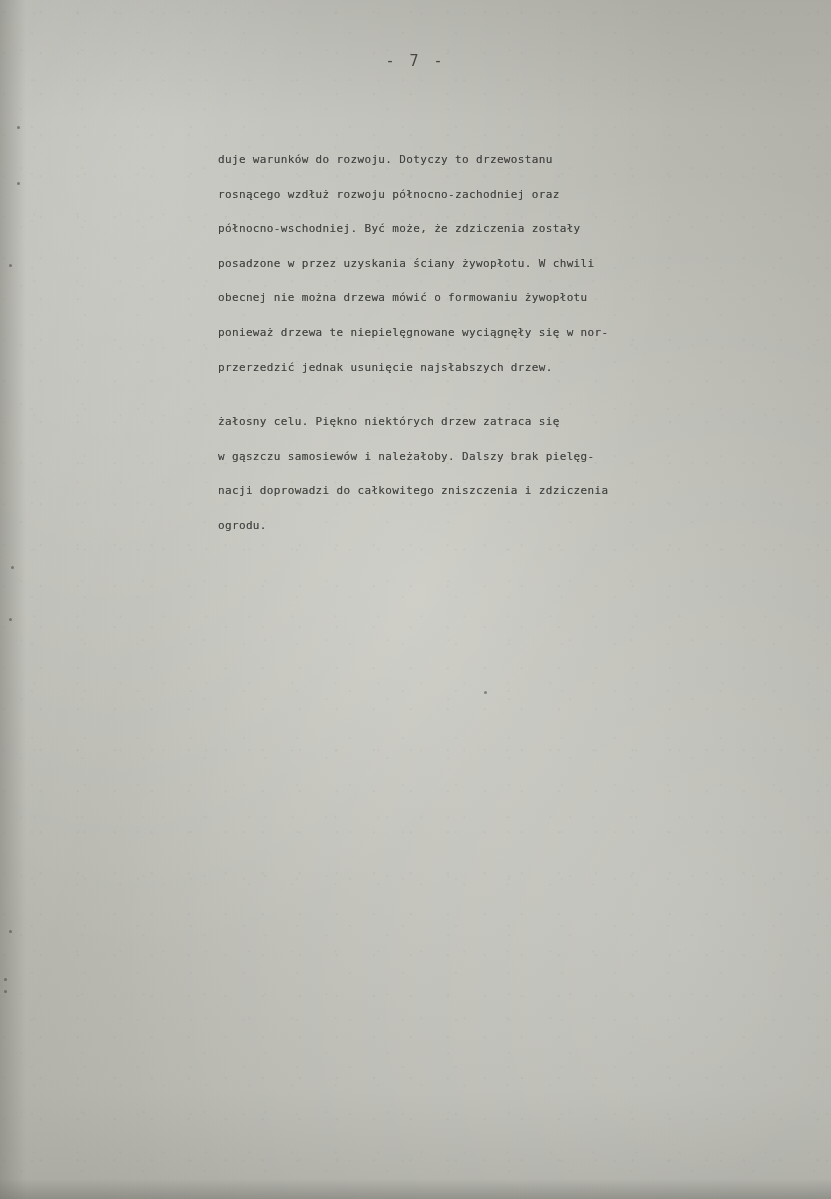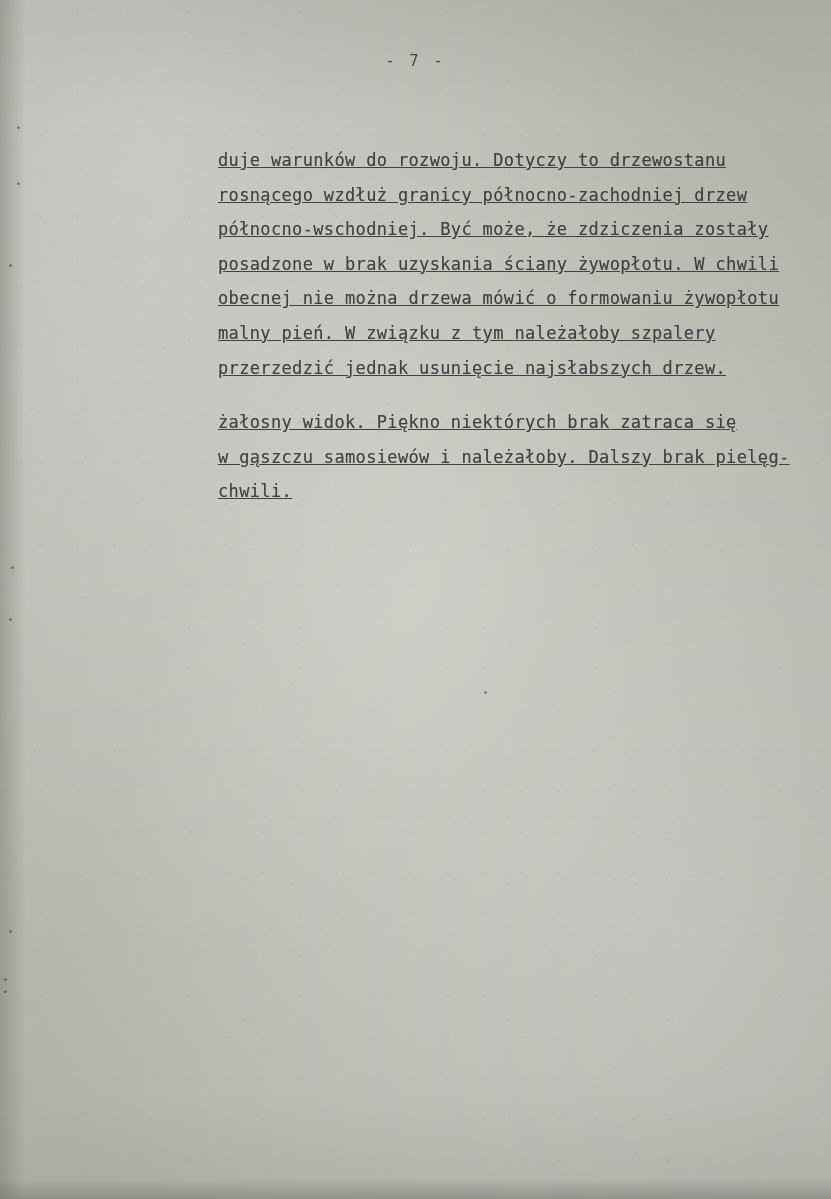--- a/index.html
+++ b/index.html
@@ -76,28 +76,27 @@
     top: 143px;
     width: 570px;
   }
   .para {
     margin: 0 0 0 0;
   }
   .para + .para {
     margin-top: 20px;
   }
   .line {
-    font-size: 17px;
+    font-size: 11px;
     line-height: 34.6px;
     letter-spacing: 0.35px;
     color: #303030;
     white-space: pre;
     opacity: 0.88;
     text-shadow: 0 0 0.6px rgba(60,60,58,0.55);
-    text-decoration: underline;
   }
   .line.indent {
     padding-left: 30px;
   }
 
   
   .speck {
     position: absolute;
     width: 3px;
     height: 3px;
@@ -115,32 +114,33 @@
   <div class="tex3"></div>
   <div class="edge-left"></div>
   <div class="edge-bottom"></div>
 
   <div class="page-number">- 7 -</div>
 
   <div class="body-text">
 
     <div class="para">
       <div class="line">duje warunków do rozwoju. Dotyczy to drzewostanu</div>
-      <div class="line">rosnącego wzdłuż granicy północno-zachodniej drzew</div>
+      <div class="line">rosnącego wzdłuż rozwoju północno-zachodniej oraz</div>
       <div class="line">północno-wschodniej. Być może, że zdziczenia zostały</div>
-      <div class="line">posadzone w brak uzyskania ściany żywopłotu. W chwili</div>
+      <div class="line">posadzone w przez uzyskania ściany żywopłotu. W chwili</div>
       <div class="line">obecnej nie można drzewa mówić o formowaniu żywopłotu</div>
-      <div class="line">malny pień. W związku z tym należałoby szpalery</div>
+      <div class="line">ponieważ drzewa te niepielęgnowane wyciągnęły się w nor-</div>
       <div class="line">przerzedzić jednak usunięcie najsłabszych drzew.</div>
     </div>
 
     <div class="para">
-      <div class="line">żałosny widok. Piękno niektórych brak zatraca się</div>
+      <div class="line">żałosny celu. Piękno niektórych drzew zatraca się</div>
       <div class="line">w gąszczu samosiewów i należałoby. Dalszy brak pielęg-</div>
-      <div class="line">chwili.</div>
+      <div class="line">nacji doprowadzi do całkowitego zniszczenia i zdziczenia</div>
+      <div class="line">ogrodu.</div>
     </div>
 
   </div>
 
   <div id="speck-layer">
       <div class="speck" style="left: 17px; top: 126px;"></div>
       <div class="speck" style="left: 17px; top: 182px;"></div>
       <div class="speck" style="left: 9px; top: 264px;"></div>
       <div class="speck" style="left: 11px; top: 566px;"></div>
       <div class="speck" style="left: 9px; top: 618px;"></div>

